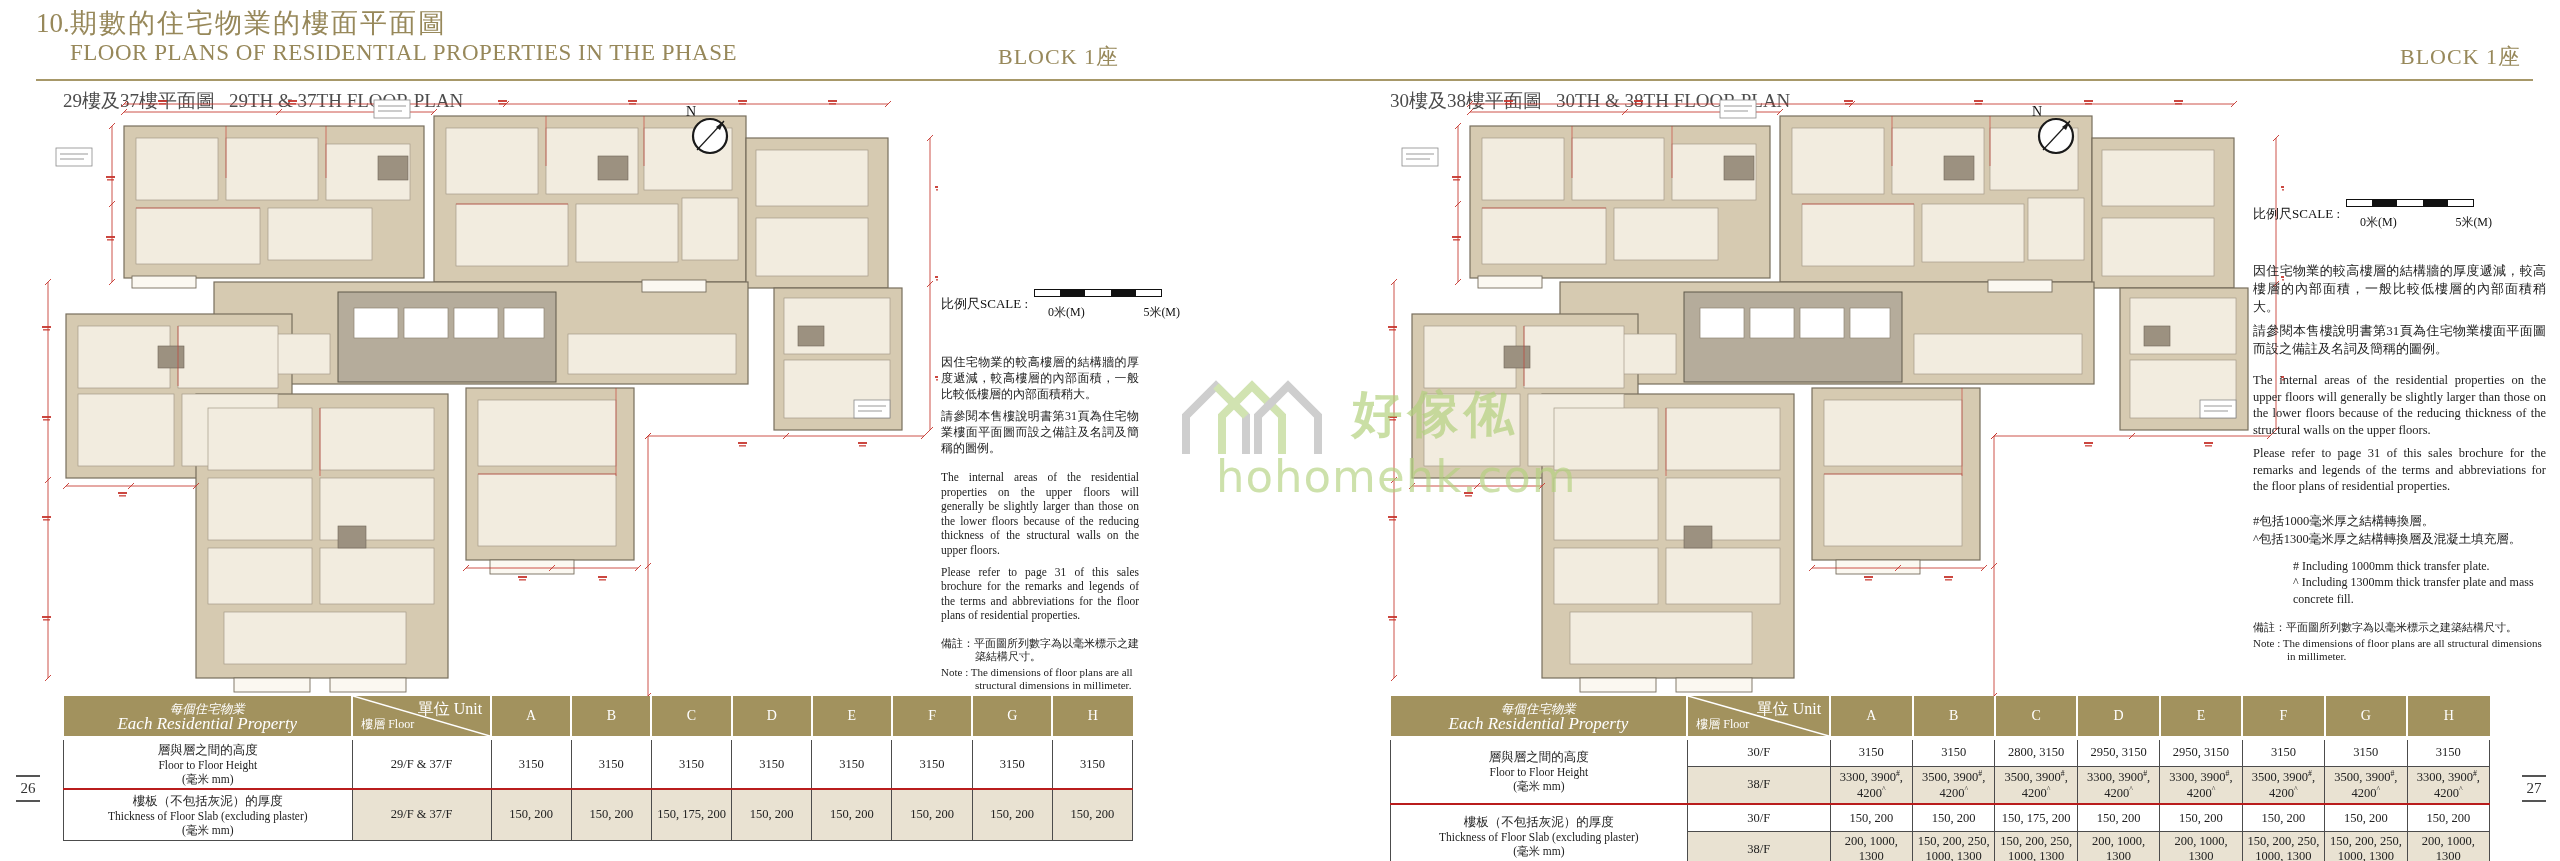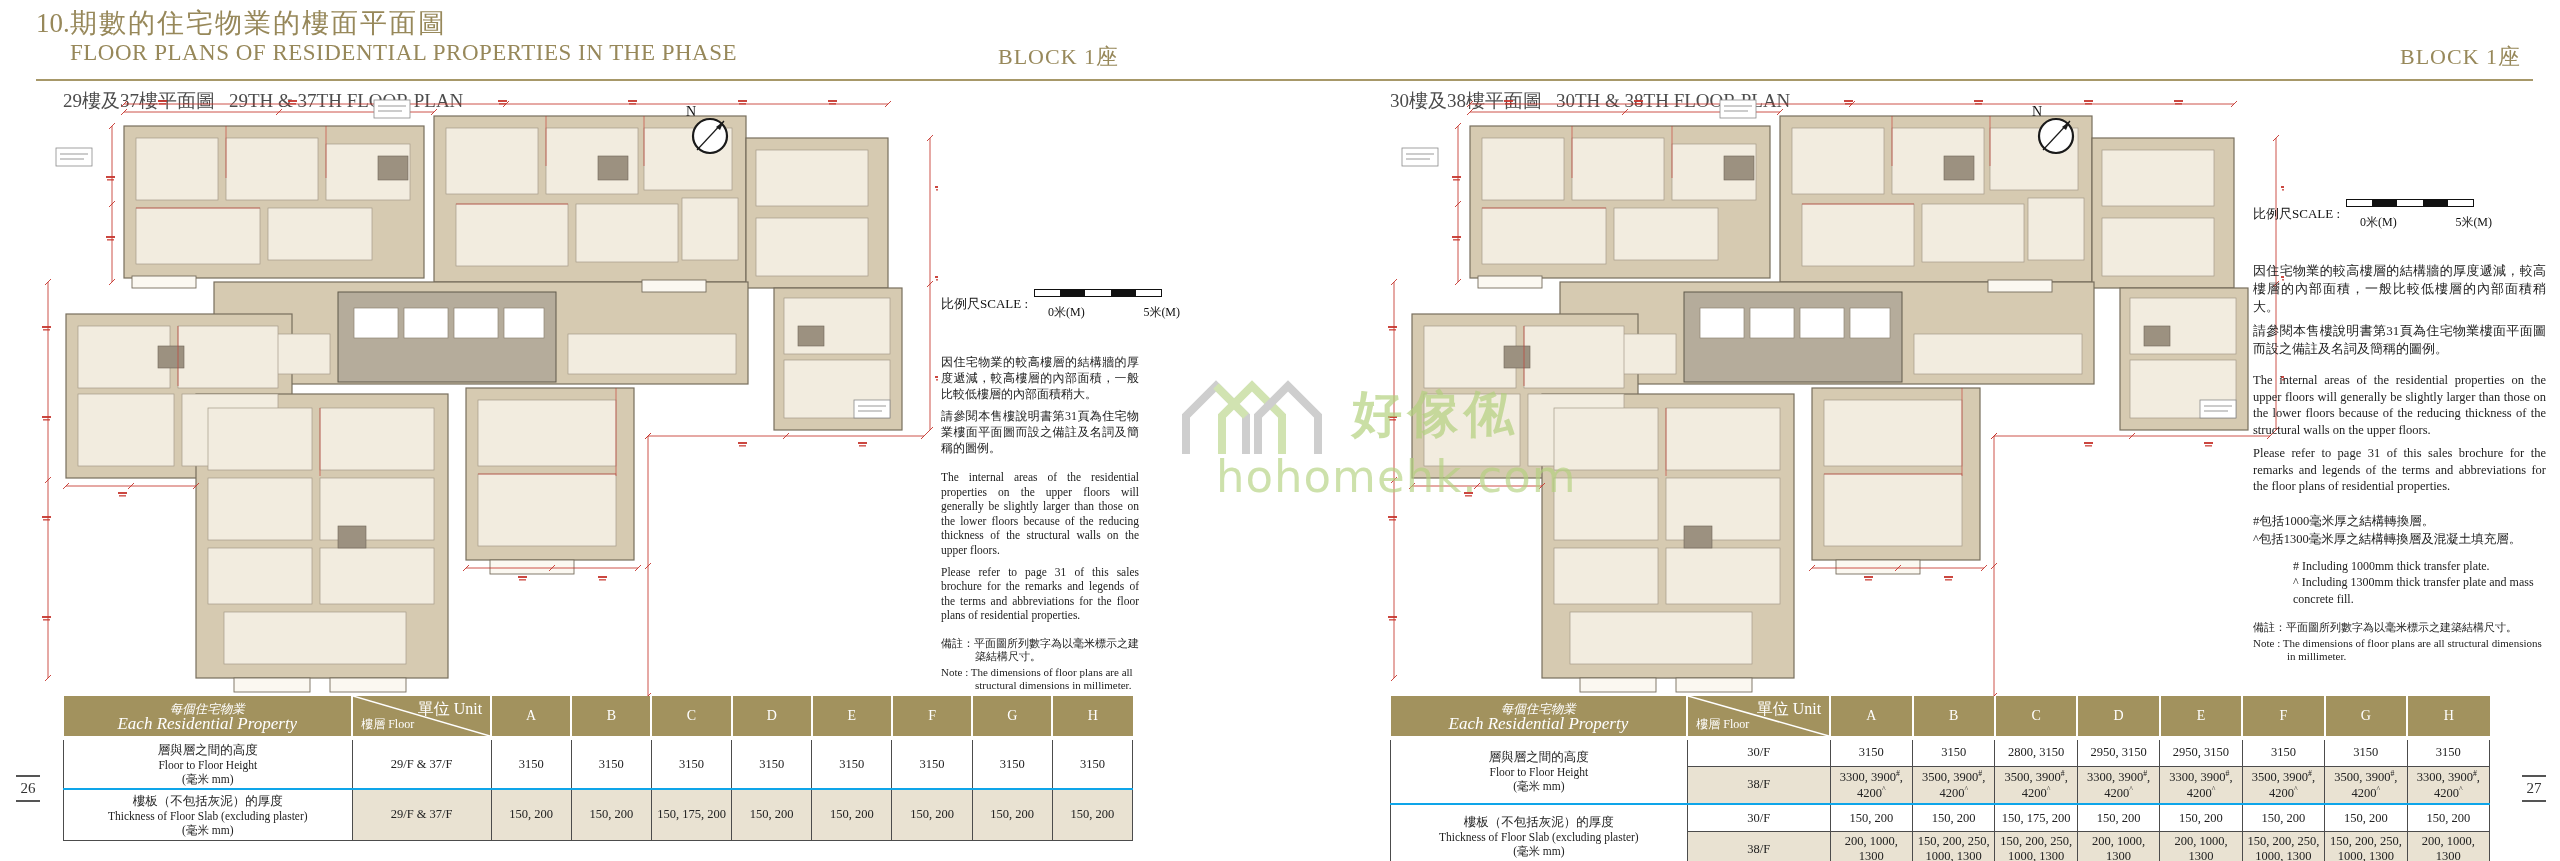--- a/index.html
+++ b/index.html
@@ -61,21 +61,21 @@
   table.fp thead th:last-child  { border-right:none; }
   .th-zh { font-size:12.5px; line-height:15px; }
   .th-en { font-size:17px; line-height:14px; }
   th.diag { position:relative; }
   th.diag svg { position:absolute; left:0; top:0; width:100%; height:100%; }
   .diag-unit  { position:absolute; top:3px; right:8px;  font-size:16px; }
   .diag-floor { position:absolute; bottom:3px; left:8px; font-size:12px; }
   .th-unit { font-size:14px; }
   table.fp tbody td { border:1px solid #4c4c4c; text-align:center; vertical-align:middle;
                       font-size:12.5px; background:#fff; padding:2px 3px; }
-  table.fp tbody tr.cat-start td { border-top:2px solid #0ea5e9; }
+  table.fp tbody tr.cat-start td { border-top:2px solid #b91c1c; }
   table.fp tbody td.shaded { background:#e9e2d2; }
   table.fp tbody td.rowlabel { background:#fff; }
   .rl-zh { font-size:12.5px; line-height:16px; }
   .rl-en { font-size:11.5px; line-height:14px; }
   .fp-tall tbody tr { height:51px; }
   .fp-multi tbody tr { height:28px; }
   .fp-multi tbody td { font-size:11.5px; }
   sup { font-size:.62em; vertical-align:super; }
 
   

